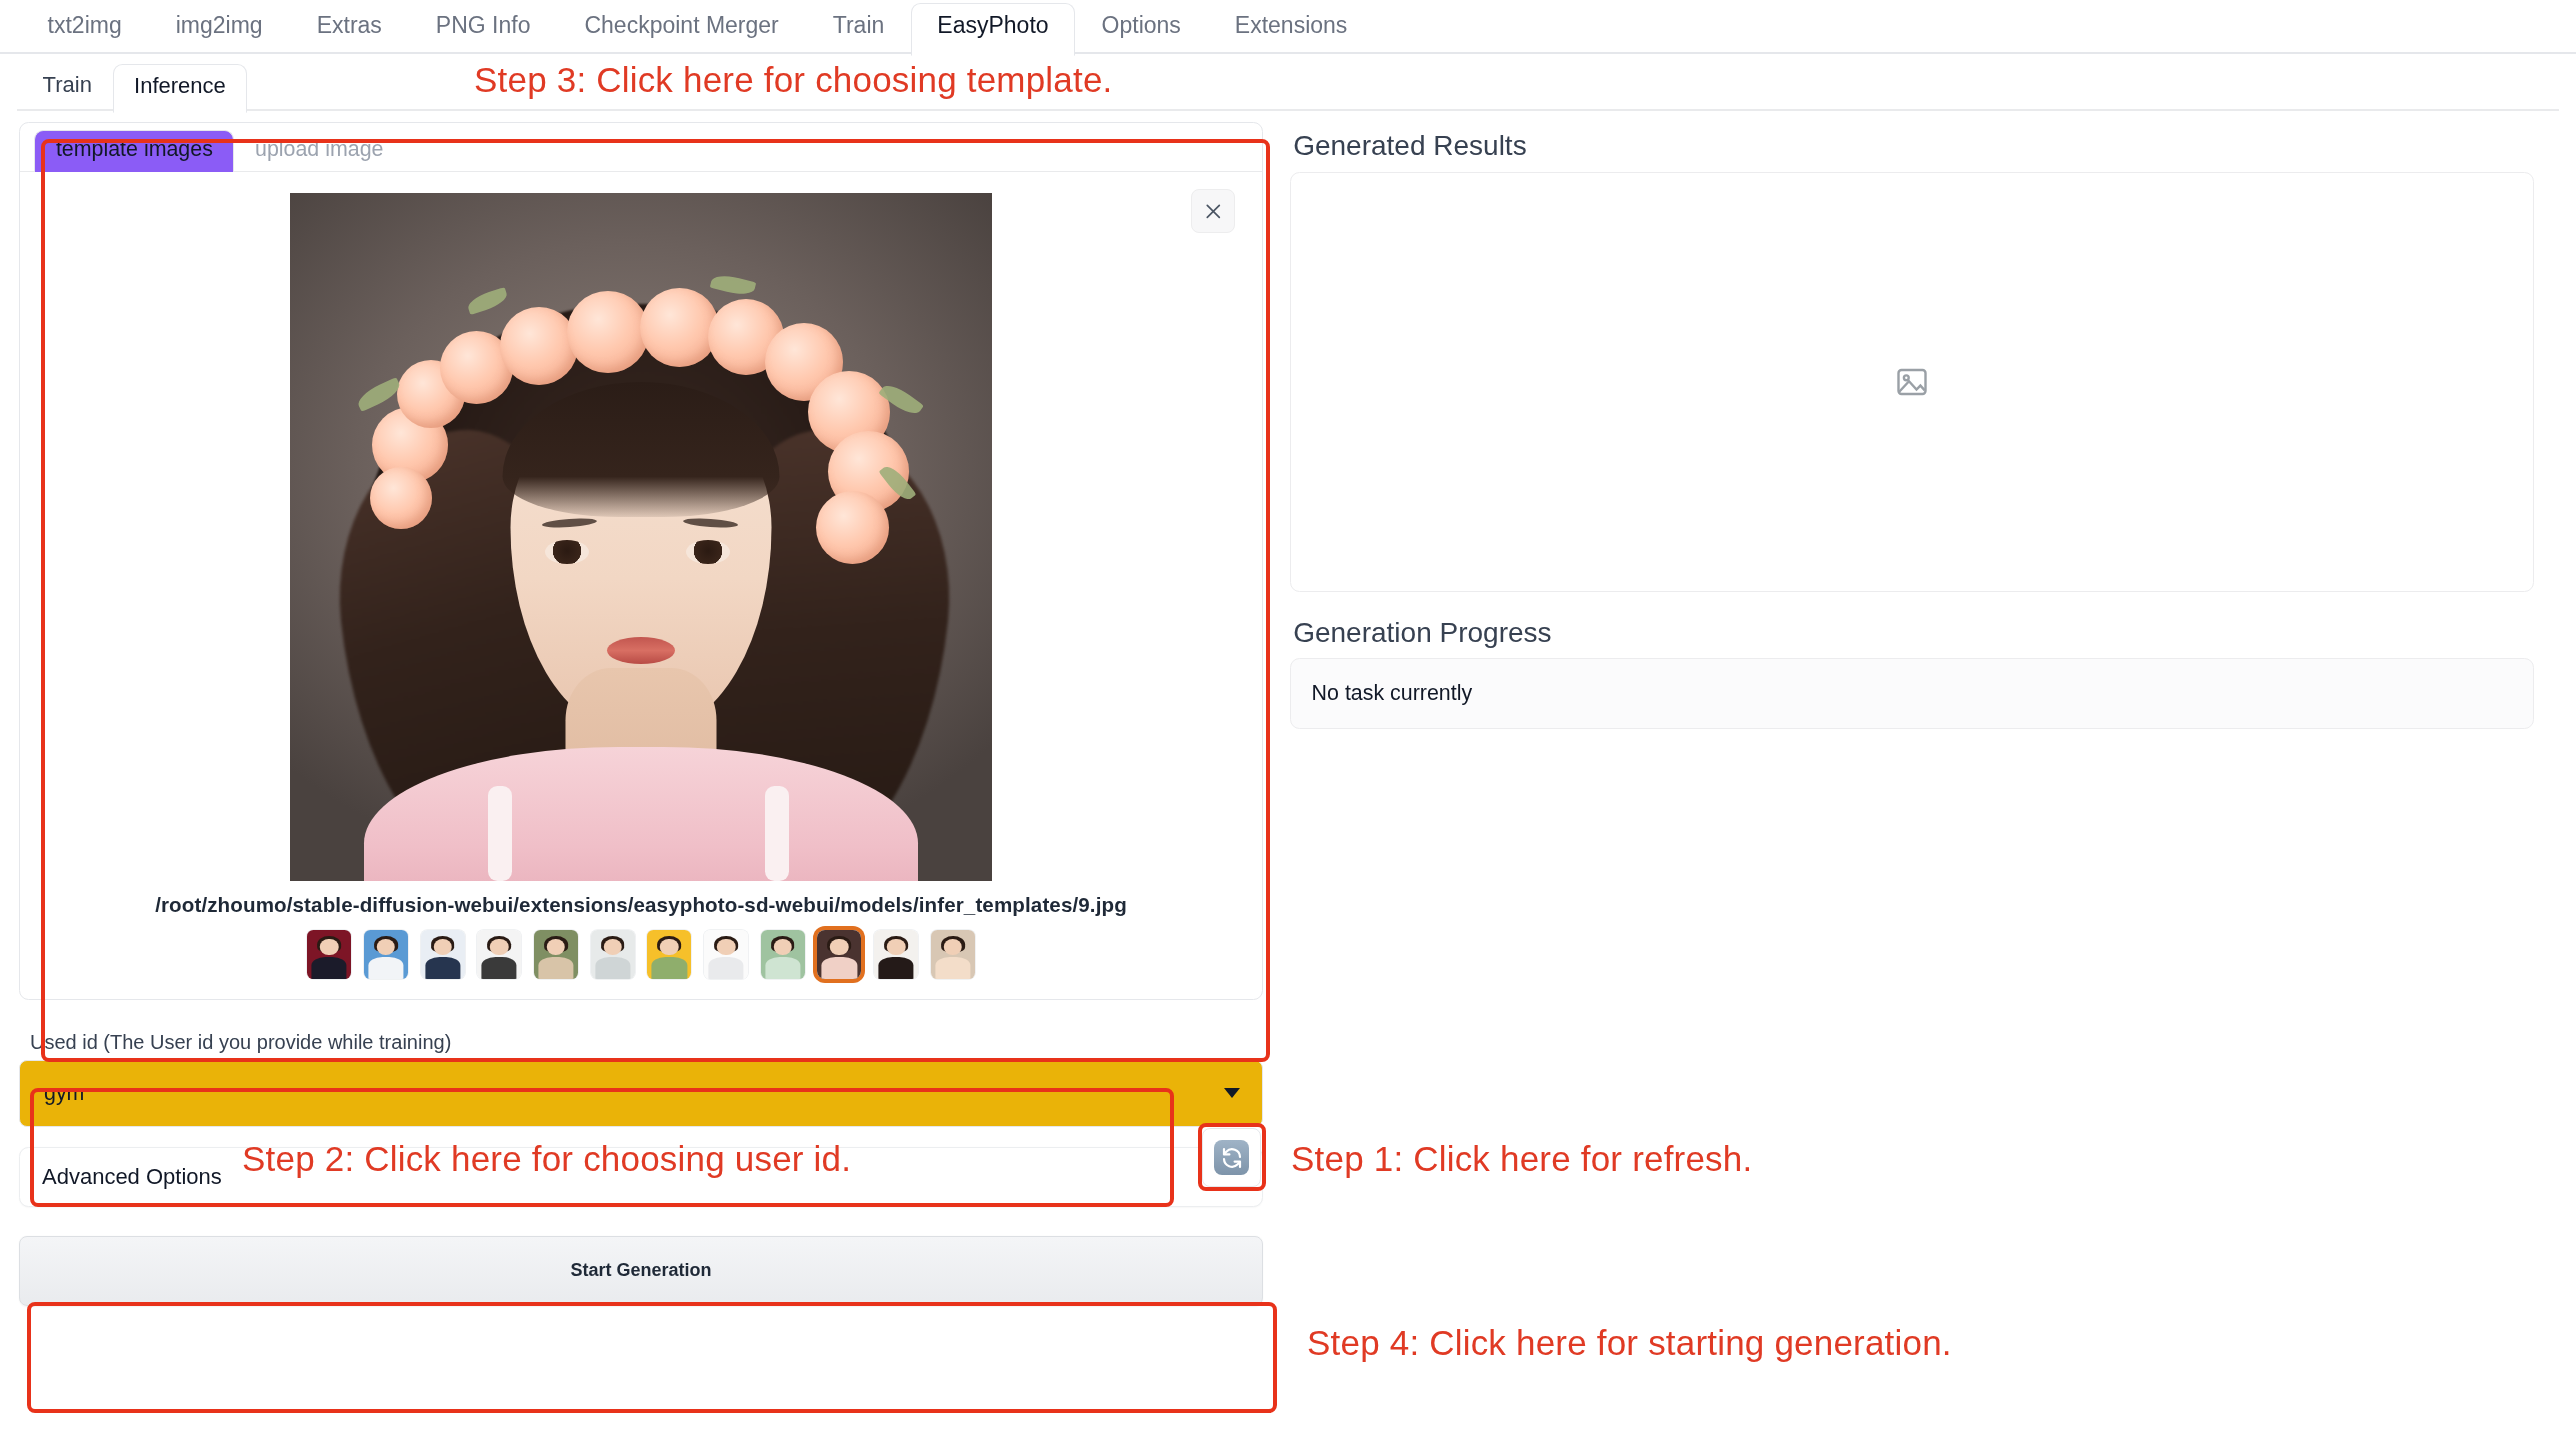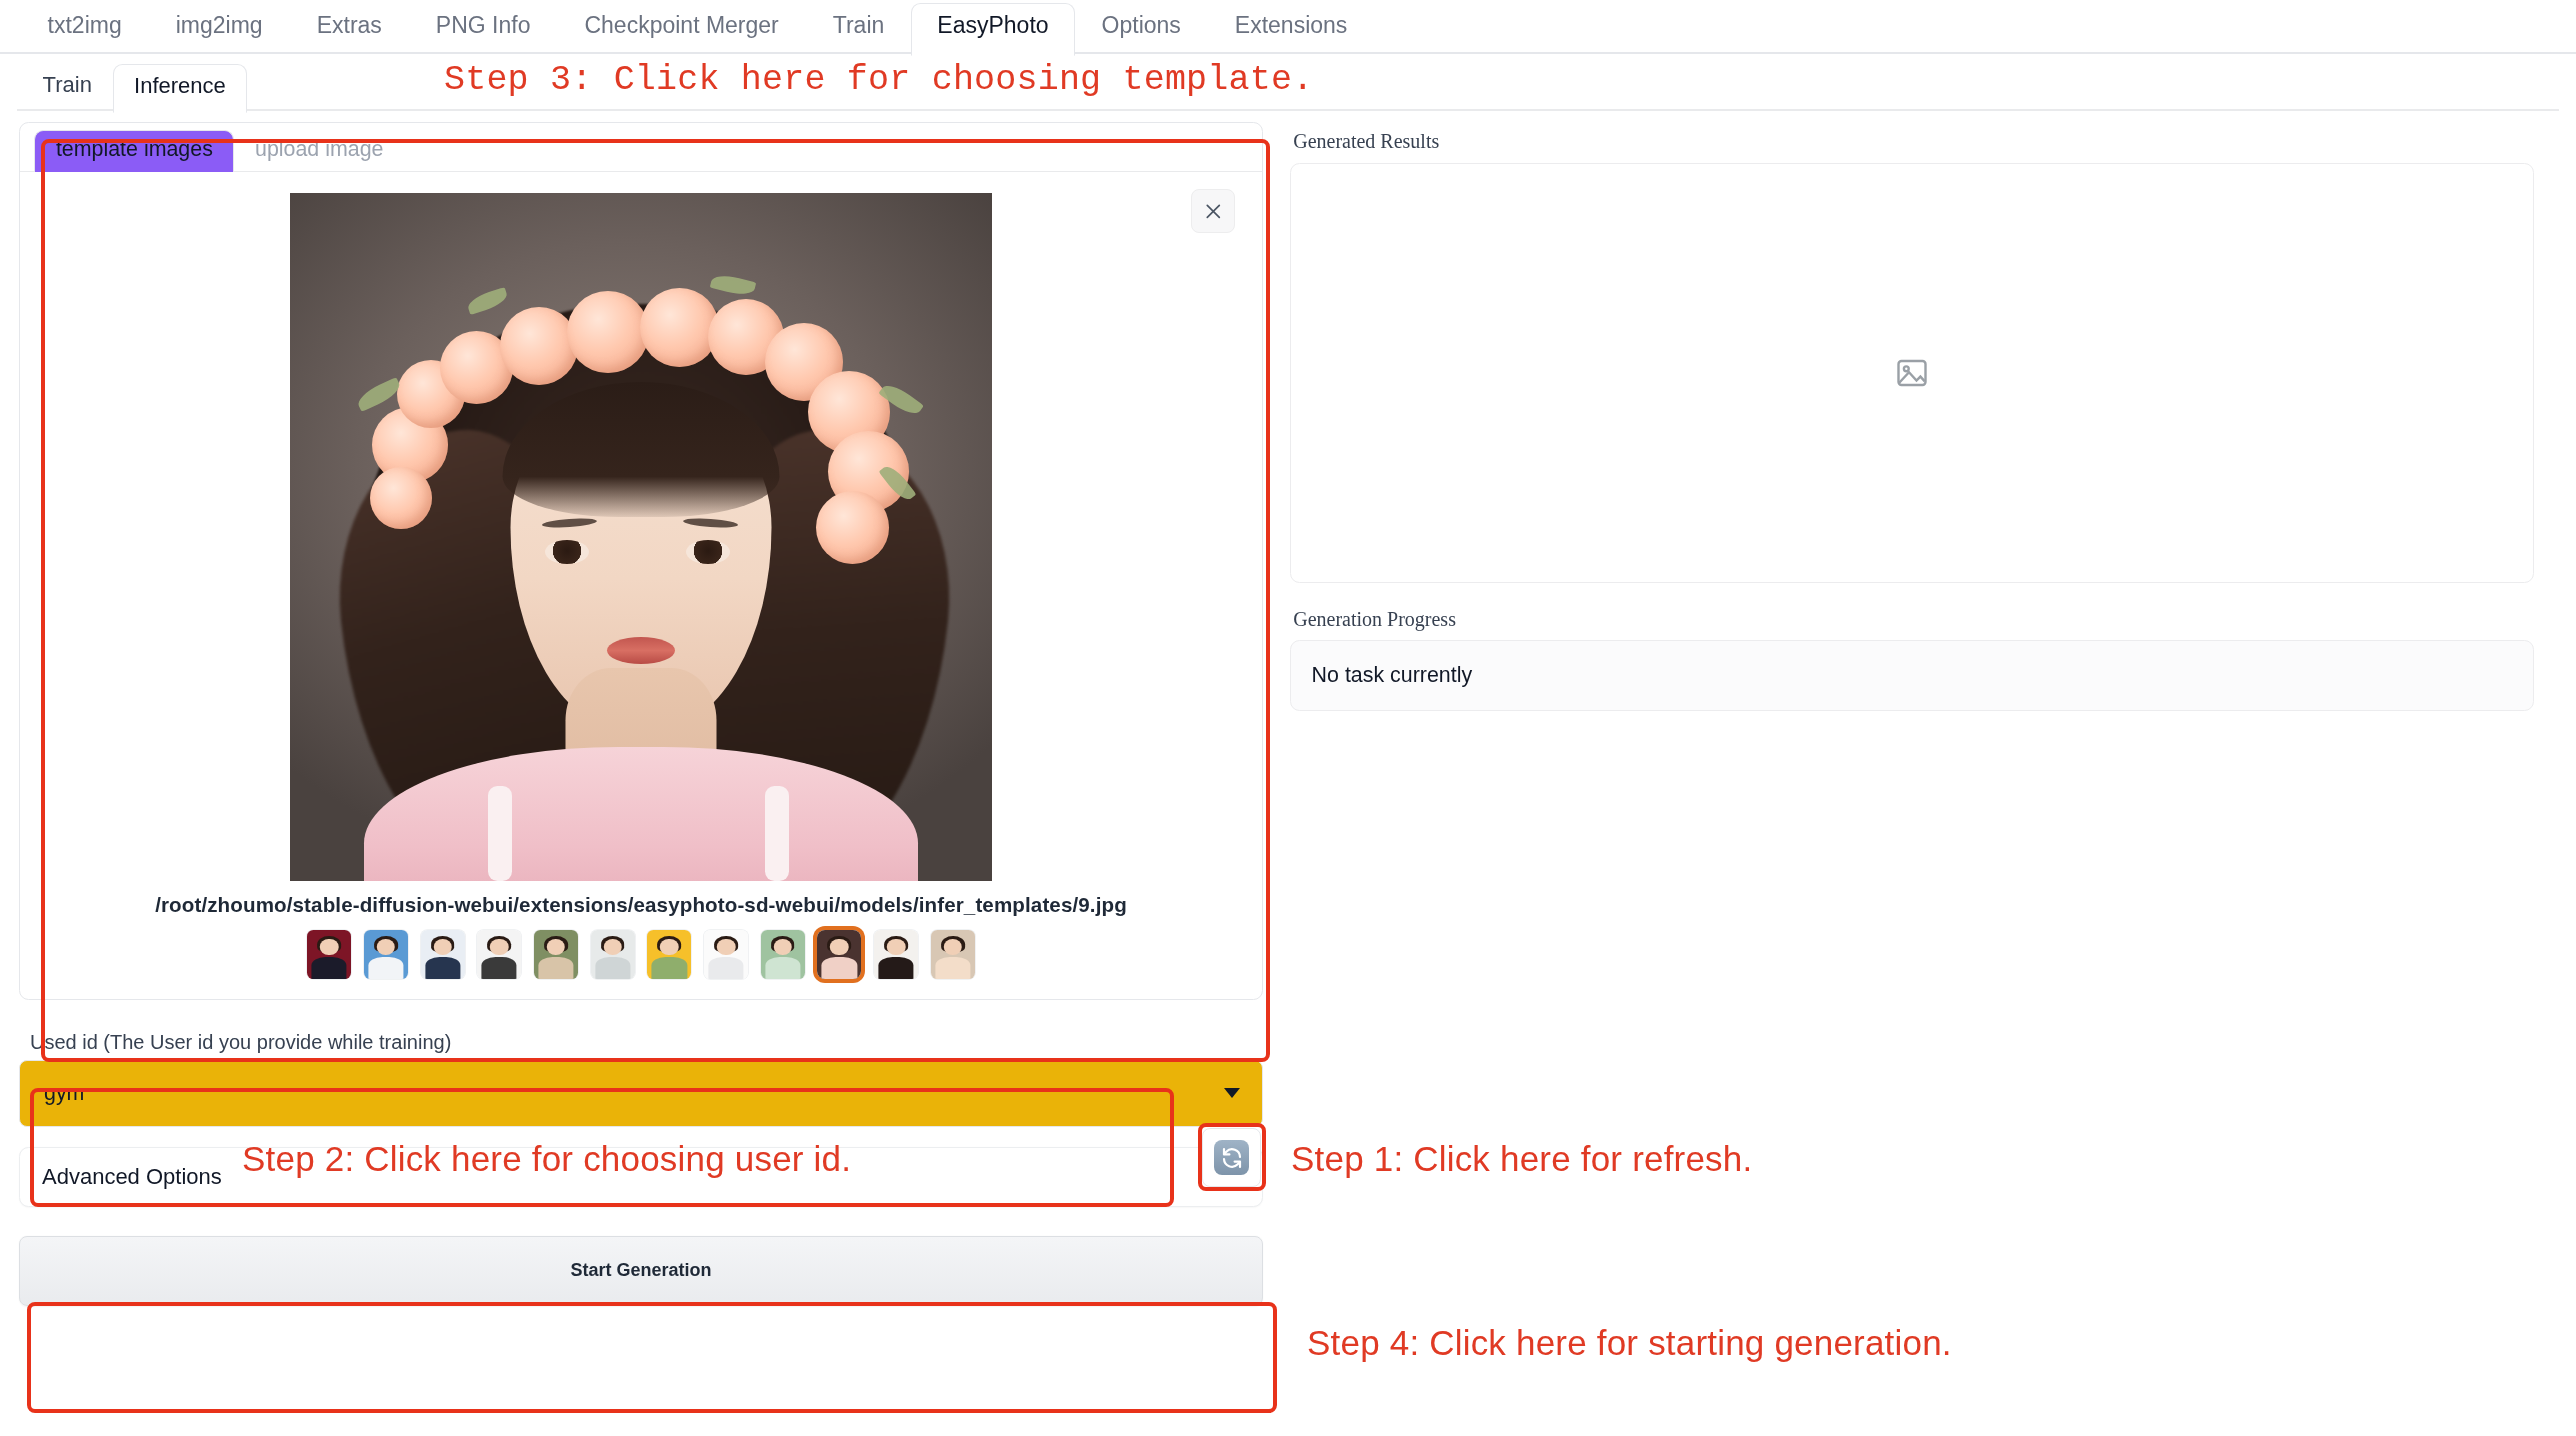--- a/index.html
+++ b/index.html
@@ -403,21 +403,21 @@
     border: 0.8px solid #dcdfe3;
     border-radius: 8px;
     background: linear-gradient(180deg,#f4f5f7 0%, #e9ebee 100%);
     display: flex; align-items: center; justify-content: center;
     font-size: 18px; font-weight: 700; color: #1f2937;
     cursor: pointer;
     box-shadow: 0 0.8px 1.6px rgba(0,0,0,.05);
   }
 
   
-  .rlabel { font-size: 20px; color: #374151; padding: 8px 3.2px 9.5px 3.2px; font-family: Liberation Serif, serif; }
+  .rlabel { font-size: 28px; color: #374151; padding: 8px 3.2px 9.5px 3.2px; }
   .resultbox {
     height: 420px;
     border: 1.6px solid #ececee;
     border-radius: 9.5px;
     background: #ffffff;
     display: flex; align-items: center; justify-content: center;
   }
   .resultbox svg { width: 36px; height: 36px; }
   .progressbox {
     height: 71px;
@@ -444,21 +444,21 @@
   <div class="toptab selected">EasyPhoto</div>
   <div class="toptab">Options</div>
   <div class="toptab">Extensions</div>
 </div>
 
 <div class="subtabrow">
   <div class="subtab">Train</div>
   <div class="subtab selected">Inference</div>
 </div>
 
-<div class="annot" style="left:444px; top:60px;font-family:Liberation Mono, monospace;">Step 3: Click here for choosing template.</div>
+<div class="annot" style="left:474px; top:60px;">Step 3: Click here for choosing template.</div>
 
 <div class="columns">
 
   <div class="col-left">
 
     <div class="panel">
       <div class="imgtabs">
         <div class="imgtab selected">template images</div>
         <div class="imgtab">upload image</div>
       </div>

